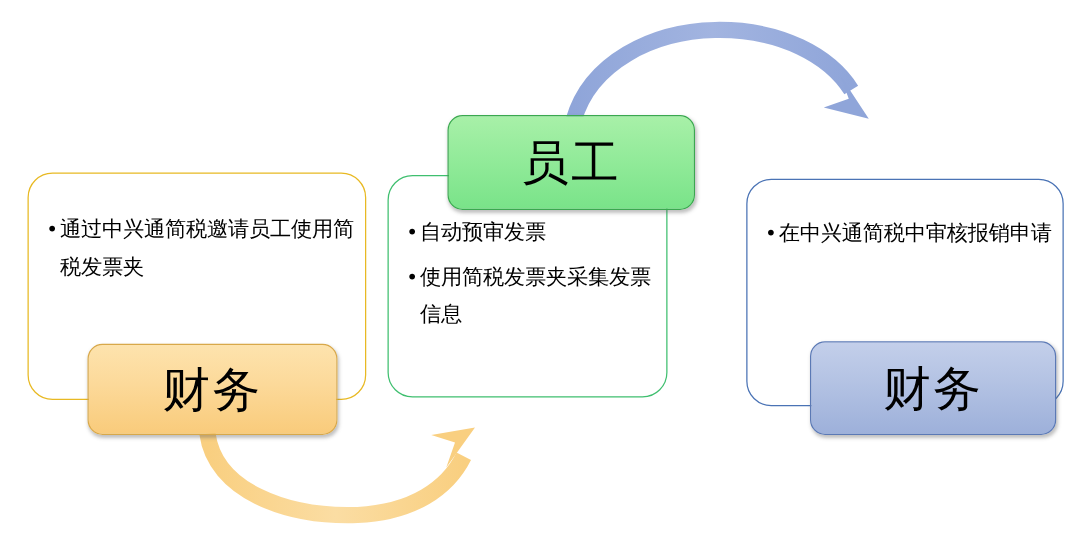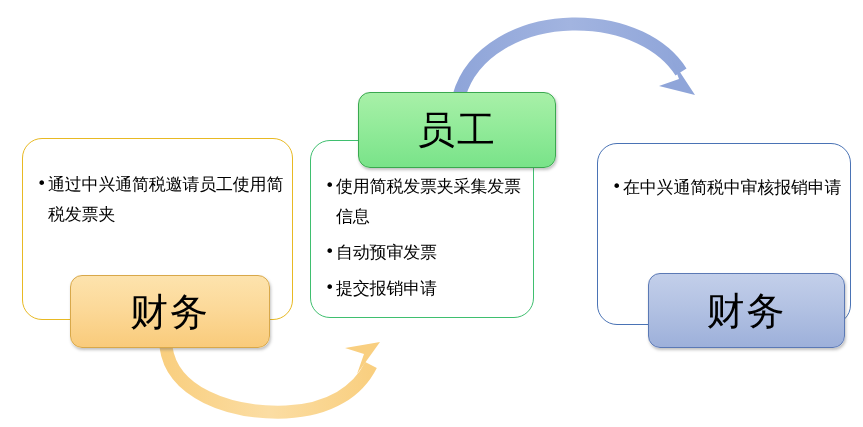--- a/index.html
+++ b/index.html
@@ -141,23 +141,22 @@
   </svg>
 
   <div class="card card-left">
     <ul class="bullets">
       <li>通过中兴通简税邀请员工使用简税发票夹</li>
     </ul>
   </div>
 
   <div class="card card-mid">
     <ul class="bullets">
+      <li>自动预审发票</li>
       <li>使用简税发票夹采集发票信息</li>
-      <li>自动预审发票</li>
-      <li>提交报销申请</li>
     </ul>
   </div>
 
   <div class="card card-right">
     <ul class="bullets">
       <li>在中兴通简税中审核报销申请</li>
     </ul>
   </div>
 
   <div class="role role-finance-left">财务</div>

